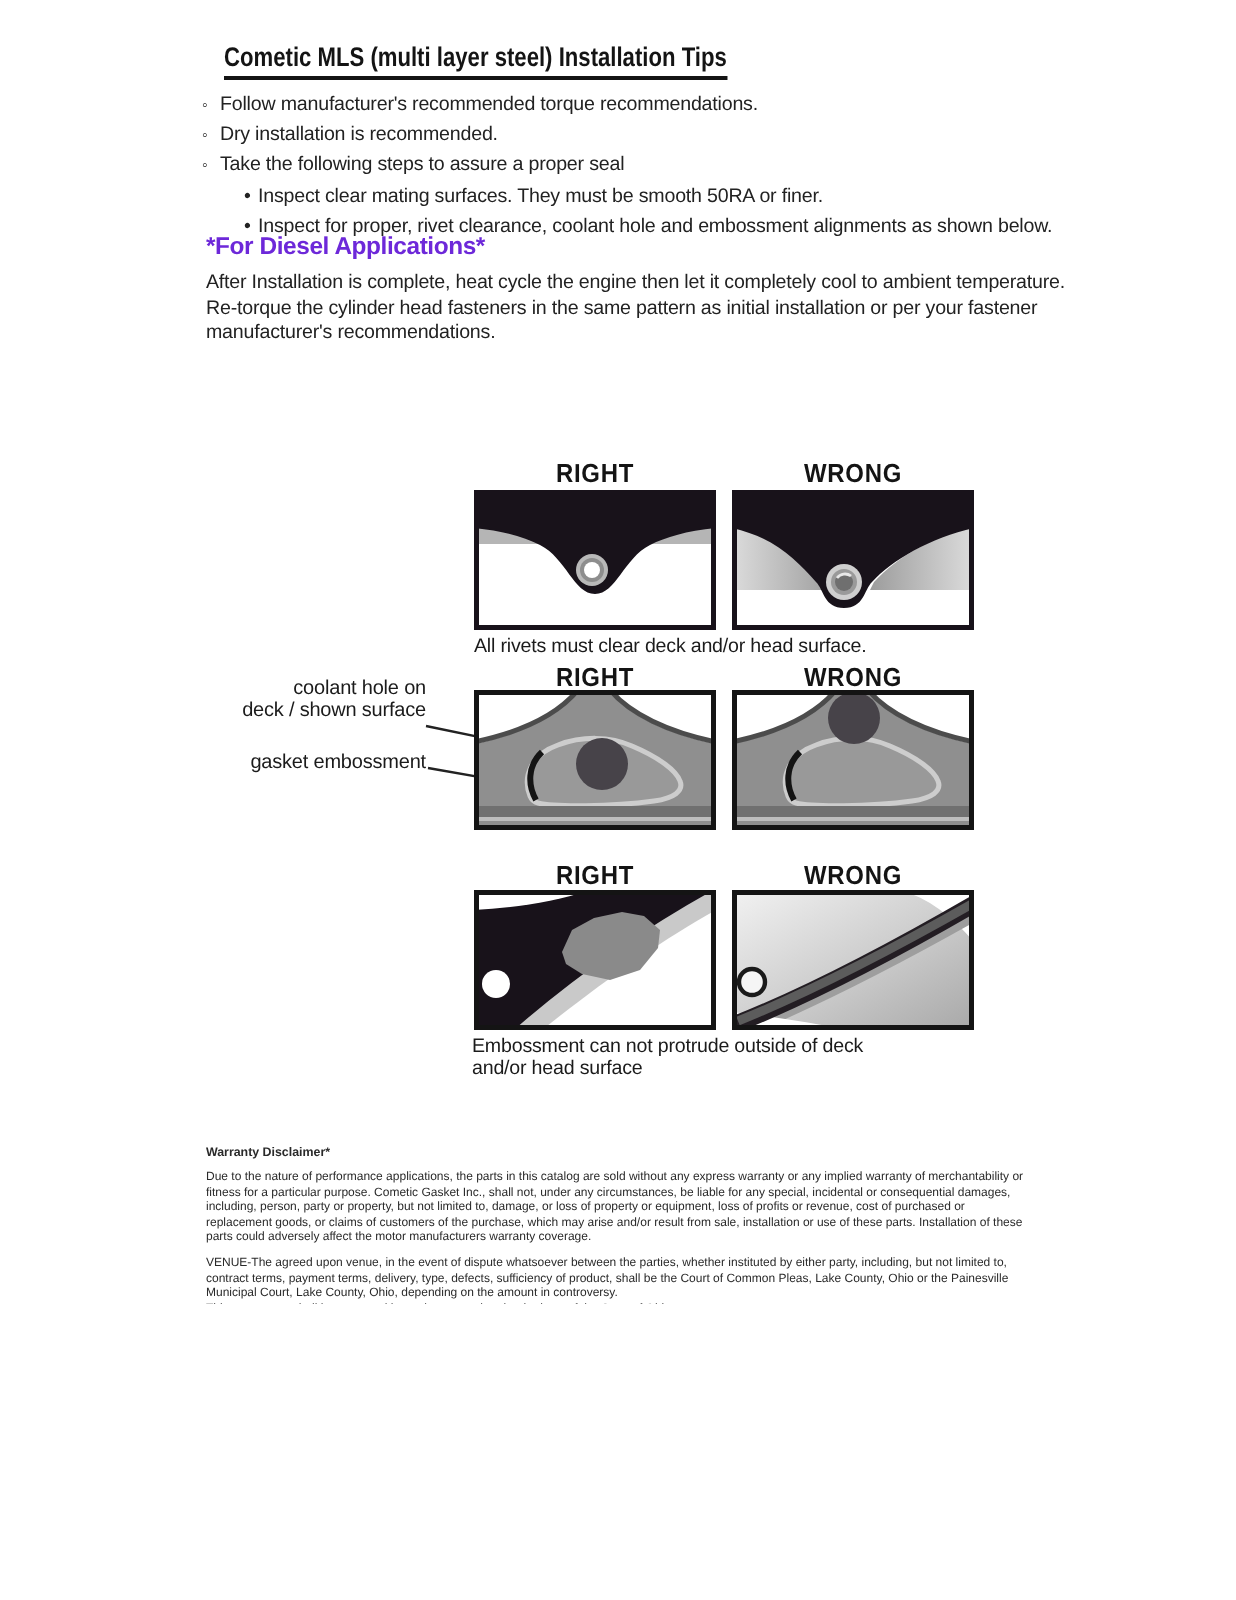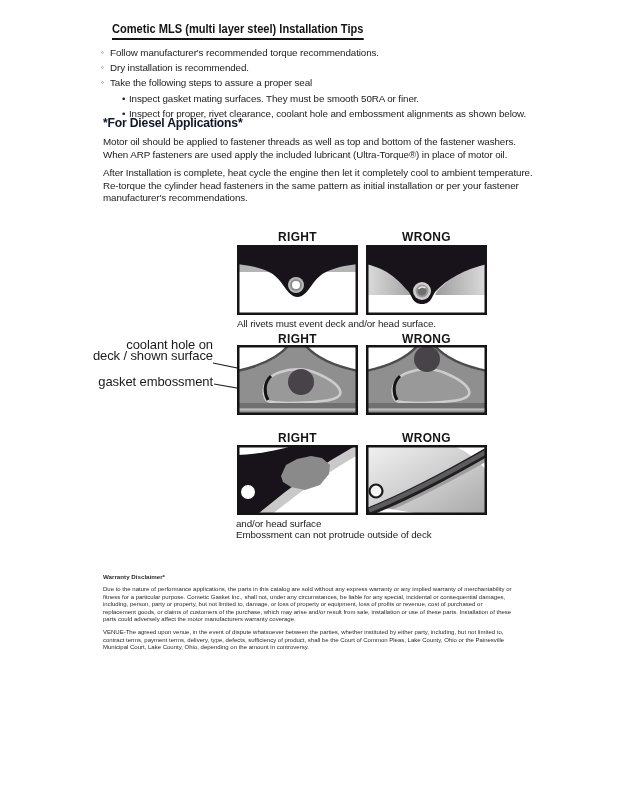--- a/index.html
+++ b/index.html
@@ -10,30 +10,30 @@
          border-bottom:2px solid #141414;padding-bottom:2px;white-space:nowrap;
          transform:scaleX(0.82);transform-origin:left top;letter-spacing:0px;}
 
   .bullets{position:absolute;left:101px;top:45px;font-size:9.8px;line-height:15.2px;letter-spacing:-0.1px;color:#222;}
   .b{display:flex;}
   .b .m{width:9px;flex:0 0 9px;font-size:8px;line-height:15.2px;}
   .b.sub{margin-left:21px;}
   .b.sub .m{width:7px;flex:0 0 7px;font-size:9.8px;}
 
   .diesel{position:absolute;left:103px;top:117px;width:436px;font-size:9.8px;line-height:12.4px;letter-spacing:-0.1px;color:#222;}
-  .diesel .h{font-size:12.2px;font-weight:bold;color:#0f172a;margin:0 0 7px 0;letter-spacing:-0.2px;}
+  .diesel .h{font-size:12.2px;font-weight:bold;color:#6d28d9;margin:0 0 7px 0;letter-spacing:-0.2px;}
   .diesel p{margin:0 0 6px 0;}
 
   .rw{position:absolute;width:121px;text-align:center;font-size:13px;font-weight:bold;
       color:#141414;letter-spacing:0.4px;transform:scaleX(0.92);transform-origin:center top;}
   .panel{position:absolute;width:121px;height:70px;}
   .panel svg{display:block;width:121px;height:70px;}
   .cap{position:absolute;font-size:9.8px;line-height:11.4px;letter-spacing:-0.1px;color:#1b1b1b;}
 
-  .lab{position:absolute;right:405px;text-align:right;font-size:13px;line-height:11px;letter-spacing:-0.1px;color:#1b1b1b;}
+  .lab{position:absolute;right:405px;text-align:right;font-size:10px;line-height:11px;letter-spacing:-0.1px;color:#1b1b1b;}
   .leads{position:absolute;left:210px;top:357px;width:96px;height:42px;}
 
   .legal{position:absolute;left:103px;top:573px;width:414px;font-size:6px;line-height:7.5px;color:#2a2a2a;letter-spacing:0px;}
   .legal .lh{font-weight:bold;margin:0 0 5.5px 0;font-size:6.2px;}
   .legal p{margin:0 0 5.5px 0;}
   .legal p.tight{margin-bottom:0;}
 
   .footer-code{position:absolute;left:388px;top:755px;font-size:13px;color:#2b2b2b;letter-spacing:0.2px;text-align:center;}
   .bottom-edge{position:absolute;left:88px;top:793px;width:530px;height:1px;background:#c9c9c9;}
 </style>
@@ -52,31 +52,30 @@
     <div class="b">
       <span class="m">◦</span>
       <span>Dry installation is recommended.</span>
     </div>
     <div class="b">
       <span class="m">◦</span>
       <span>Take the following steps to assure a proper seal</span>
     </div>
     <div class="b sub">
       <span class="m">•</span>
-      <span>Inspect gasket mating surfaces.  They must be smooth 50RA or finer.</span>
+      <span>Inspect clear mating surfaces.  They must be smooth 50RA or finer.</span>
     </div>
     <div class="b sub">
       <span class="m">•</span>
       <span>Inspect for proper, rivet clearance, coolant hole and embossment alignments as shown below.</span>
     </div>
   </div>
 
   <div class="diesel">
     <div class="h">*For Diesel Applications*</div>
-    <p>Motor oil should be applied to fastener threads as well as top and bottom of the fastener washers. When ARP fasteners are used apply the included lubricant (Ultra-Torque®) in place of motor oil.</p>
     <p>After Installation is complete, heat cycle the engine then let it completely cool to ambient temperature. Re-torque the cylinder head fasteners in the same pattern as initial installation or per your fastener manufacturer's recommendations.</p>
   </div>
 
   <div class="rw" style="left:237px;top:229px;">RIGHT</div>
   <div class="rw" style="left:366px;top:229px;">WRONG</div>
 
   <div class="panel" style="left:237px;top:245px;">
     <svg viewBox="0 0 121 70">
       <rect width="121" height="70" fill="#ffffff"></rect>
       <polygon fill="#b5b5b5" points="2,17 52,27 2,27"></polygon>
@@ -106,21 +105,21 @@
       <path fill="url(#g1r)" d="M121,18 C101,23 83,33 71,46 L69,50 H121 Z"></path>
       <path fill="#18121a" d="M0,0 H121 V19 C99,24 80,35 70,46 C66,50 66,59 56,59 C46,59 46,50 42,46 C32,35 22,24 0,19 Z"></path>
       <circle cx="56" cy="46" r="9" fill="#cfcfcf"></circle>
       <circle cx="56" cy="46" r="6.5" fill="#9a9a9a"></circle>
       <circle cx="56" cy="46" r="4.5" fill="#6f6f6f"></circle>
       <path d="M52.5,44 a5,5 0 0 1 7,-1" stroke="#e8e8e8" stroke-width="1.4" fill="none"></path>
       <rect x="1.25" y="1.25" width="118.5" height="67.5" fill="none" stroke="#18121a" stroke-width="2.5"></rect>
     </svg>
   </div>
 
-  <div class="cap" style="left:237px;top:318px;">All rivets must event deck and/or head surface.</div>
+  <div class="cap" style="left:237px;top:318px;">All rivets must clear deck and/or head surface.</div>
 
   <div class="rw" style="left:237px;top:331px;">RIGHT</div>
   <div class="rw" style="left:366px;top:331px;">WRONG</div>
 
   <div class="lab" style="top:339px;">
     <div>coolant hole on</div>
     <div>deck / shown surface</div>
   </div>
   <div class="lab" style="top:376px;">gasket embossment</div>
 
@@ -189,22 +188,22 @@
       <path d="M0,71 C40,55 82,33 121,11" stroke="#9e9e9e" stroke-width="9" fill="none"></path>
       <path fill="#ffffff" d="M0,61 C20,63 40,66.5 58,70 L0,70 Z"></path>
       <path d="M2,67 C42,51 83,29 121,7" stroke="#231d23" stroke-width="8.5" fill="none"></path>
       <path d="M3,65.5 C43,49.5 83,28 120,7" stroke="#5c5c5c" stroke-width="4.5" fill="none"></path>
       <circle cx="10" cy="46" r="6.5" fill="#f5f5f5" stroke="#1a1a1a" stroke-width="2.2"></circle>
       <rect x="1.25" y="1.25" width="118.5" height="67.5" fill="none" stroke="#141414" stroke-width="2.5"></rect>
     </svg>
   </div>
 
   <div class="cap" style="left:236px;top:518px;width:260px;">
+    <div>Embossment can not protrude outside of deck</div>
     <div>and/or head surface</div>
-    <div>Embossment can not protrude outside of deck</div>
   </div>
 
   <div class="legal">
     <div class="lh">Warranty Disclaimer*</div>
     <p>Due to the nature of performance applications, the parts in this catalog are sold without any express warranty or any implied warranty of merchantability or fitness for a particular purpose.  Cometic Gasket Inc., shall not, under any circumstances, be liable for any special, incidental or consequential damages, including, person, party or property, but not limited to, damage, or loss of property or equipment, loss of profits or revenue, cost of purchased or replacement goods, or claims of customers of the purchase, which may arise and/or result from sale, installation or use of these parts.  Installation of these parts could adversely affect the motor manufacturers warranty coverage.</p>
     <p class="tight">VENUE-The agreed upon venue, in the event of dispute whatsoever between the parties, whether instituted by either party, including, but not limited to, contract terms, payment terms, delivery, type, defects, sufficiency of product, shall be the Court of Common Pleas, Lake County, Ohio or the Painesville Municipal Court, Lake County, Ohio, depending on the amount in controversy.</p>
     <p>This agreement shall be governed by and construed under the laws of the State of Ohio.</p>
     <p>All prices and terms are subject to change without notice.</p>
     <p>Terms COD- Secured with a completed dealer/jobber application on File, COD-Company check with a current credit card number on file.  Open accounts may be established by well rated firms.  A credit application is available upon request.  Open accounts are due payable Net 30 days from date of invoice.  No statement will be sent.  If an account becomes 60 or more days past due, it is subject to being placed on credit hold.  No orders will be shipped or new orders accepted until past due balance is paid.  If an account becomes 90 or more days past due, it is subject to being placed for collections.  All costs of collection are the responsibility of the customer, including attorney fees, court costs, and other expenses of litigation.</p>
     <p>Returns- Authorized (RGA) must be obtained in advance on all returns.  A packing slip or invoice number must accompany the merchandise.  No returns after 30 days from invoice date.  All returns are subject to a 25% restocking charge.  All custom designed and custom manufactured gaskets are non-returnable.</p>

